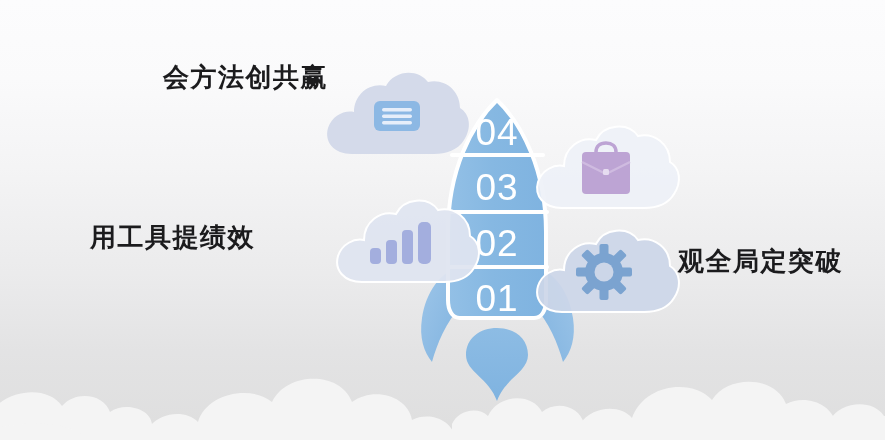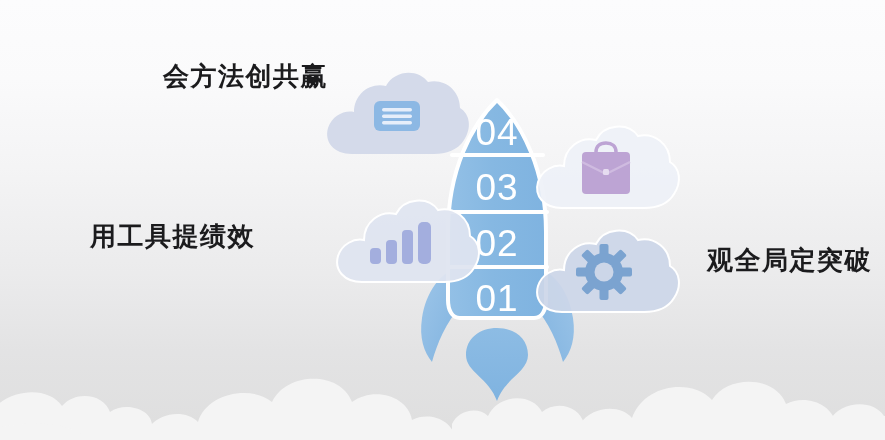--- a/index.html
+++ b/index.html
@@ -56,32 +56,32 @@
 
   
   .icloud {
     position: absolute;
     pointer-events: none;
   }
 
   
   .label {
     position: absolute;
-    font-family: Liberation Serif, serif;
+    font-family: Liberation Sans, sans-serif;
     font-size: 26px;
     font-weight: bold;
     color: #1b1b1d;
     letter-spacing: 1.5px;
     white-space: nowrap;
     line-height: 1;
   }
   .label-tl { left: 163px; top: 64px; }
   .label-bl { left: 90px;  top: 224px; }
   .label-tr { left: 672px; top: 117px; }
-  .label-br { left: 678px; top: 248px; margin-left: 29px; }
+  .label-br { left: 678px; top: 248px; }
 </style>
 </head>
 <body>
 
 <div class="slide">
 
   <svg class="cloudband" viewBox="0 0 885 90">
     <g fill="#f4f4f4">
       <path d="M-10 90 L-10 62 C 10 38, 48 36, 62 56 C 76 40, 104 44, 110 62 C 124 52, 150 58, 152 74 L 152 90 Z"></path>
       <path d="M150 90 L150 76 C 162 62, 186 60, 198 72 C 206 44, 250 34, 272 52 C 286 22, 340 20, 352 52 C 374 36, 408 46, 412 70 C 428 62, 452 68, 456 90 Z"></path>

